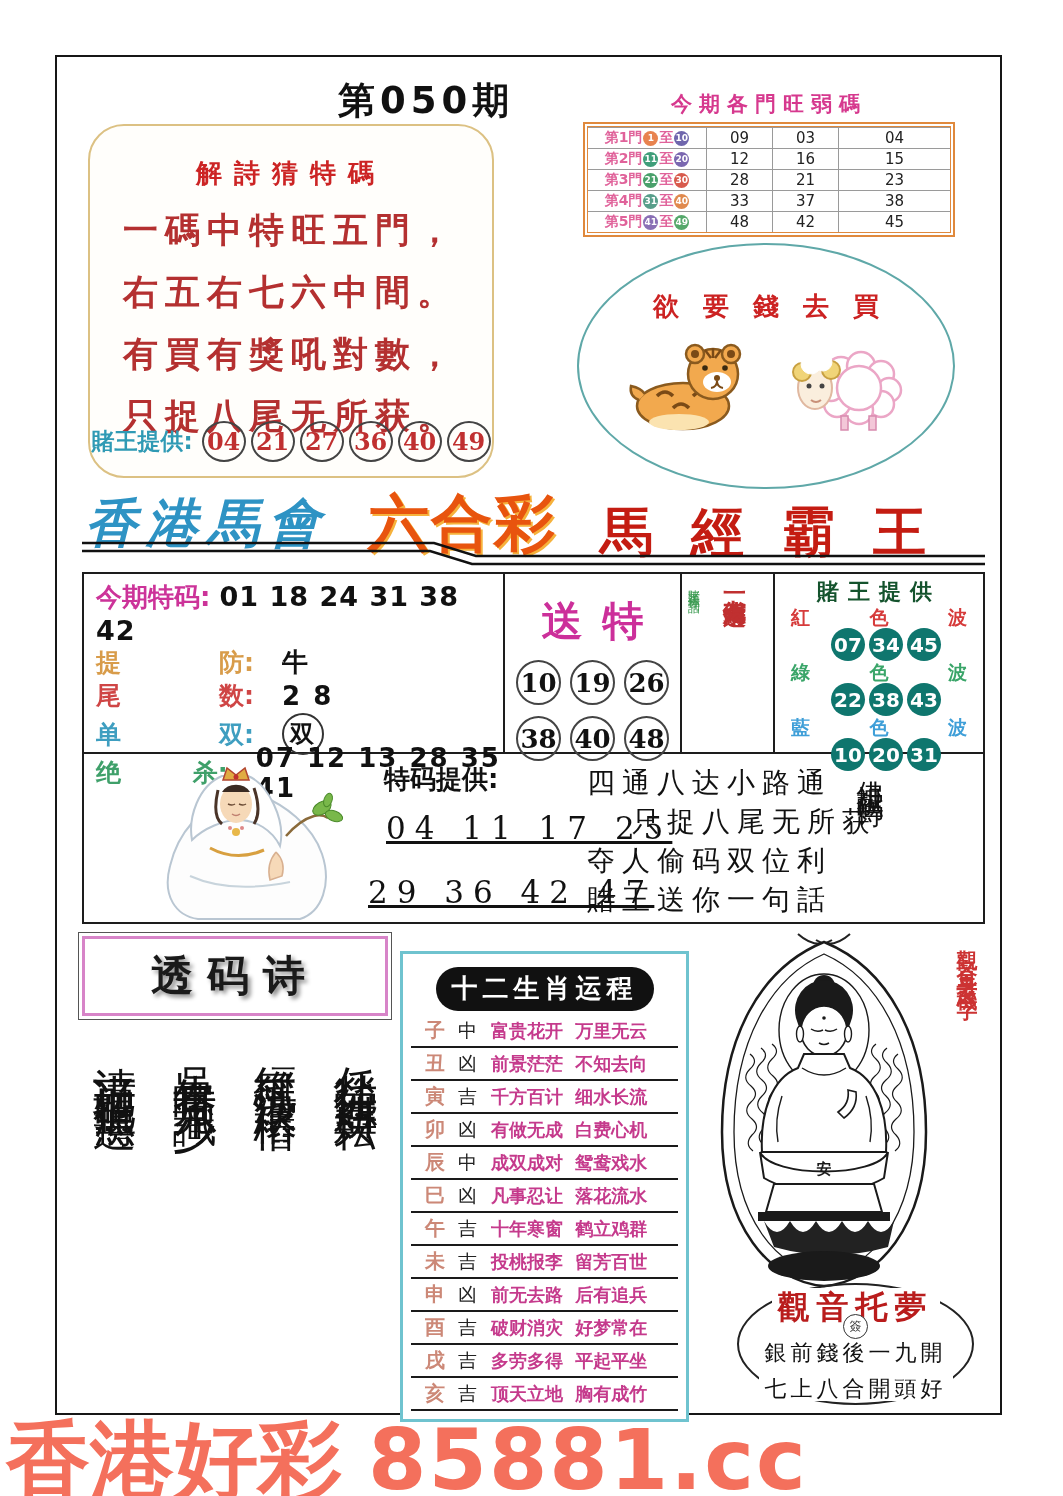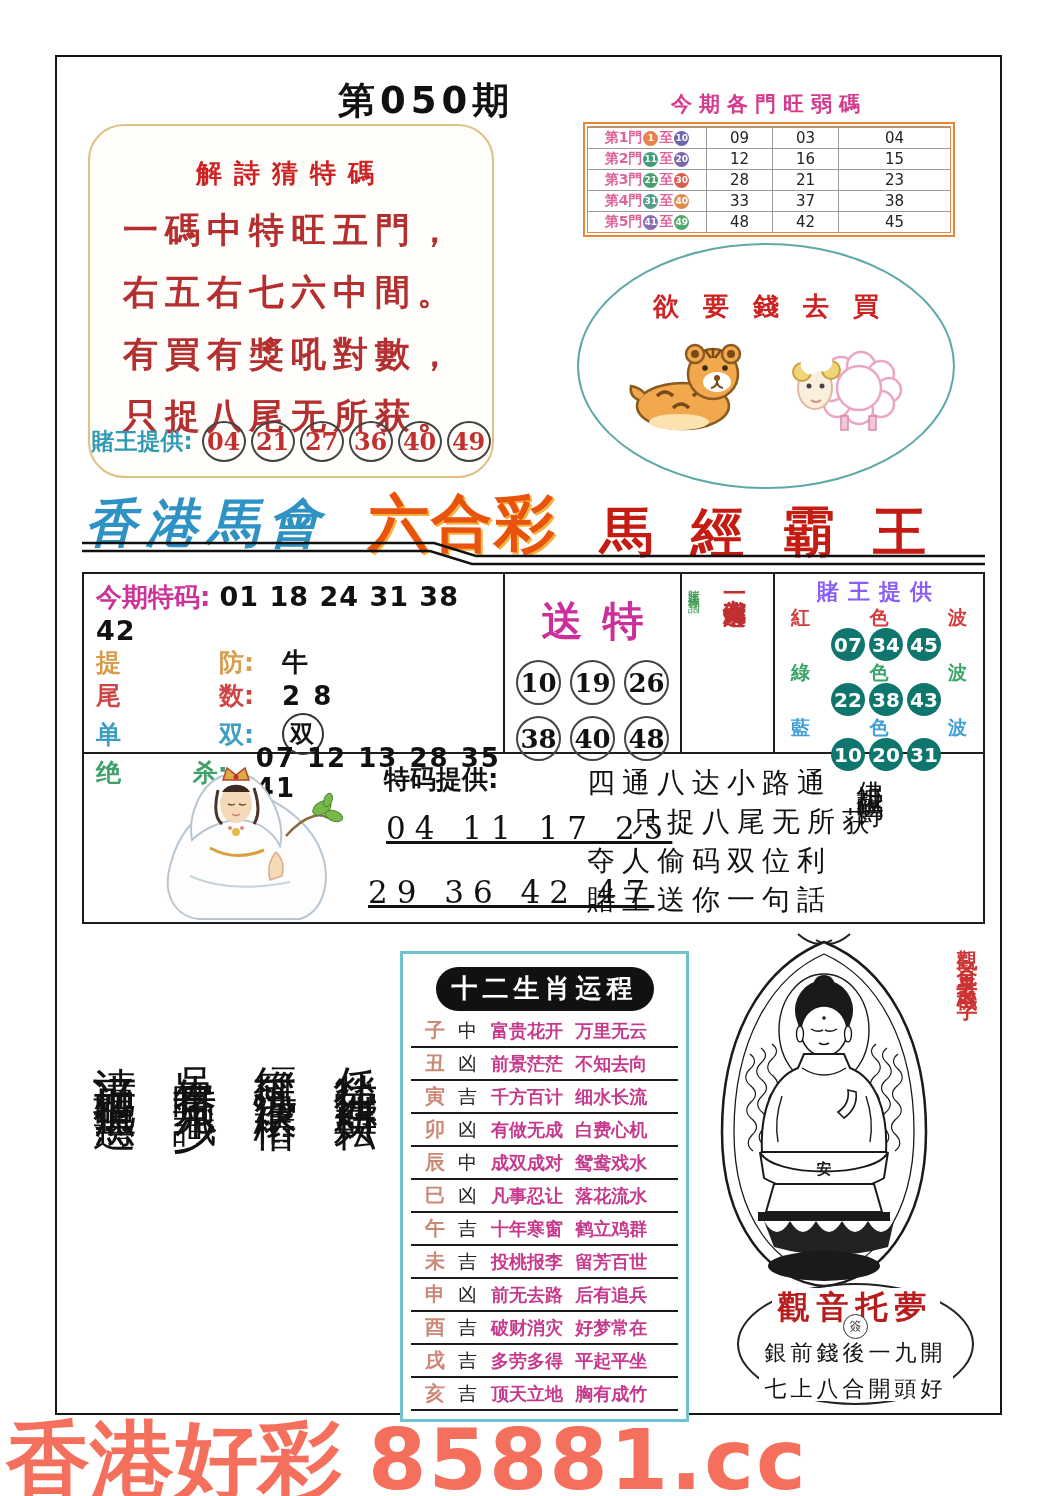--- a/index.html
+++ b/index.html
@@ -63,21 +63,21 @@
   .mtl-line.circ { height:44px; }
   .circle-val { width:42px; height:42px; border:2px solid #333; border-radius:50%; display:flex; align-items:center; justify-content:center; font-size:24px; }
   #mt-songte { width:177px; }
   .songte-title { text-align:center; margin-top:20px; color:#cc2f9a; font-size:41px; font-weight:bold; letter-spacing:20px; text-indent:20px; }
   .songte-row { display:flex; justify-content:center; gap:9px; margin-top:11px; }
   .songte-row .ring-num { width:45px; height:45px; font-size:26px; color:#111; }
   #mt-hint { width:93px; }
   .hint-small { position:absolute; left:3px; top:6px; font-size:12px; color:#3a9a50; letter-spacing:2px; height:170px; }
   .hint-big { position:absolute; left:38px; top:6px; font-size:23px; font-weight:bold; color:#c03030; letter-spacing:1px; height:172px; font-family:"DejaVu Serif","Liberation Serif",serif; }
   #mt-waves { flex:1; padding-top:3px; }
-  .waves-title { text-align:center; color:#8b5cf6; font-size:22px; font-weight:bold; letter-spacing:9px; }
+  .waves-title { text-align:center; color:#14532d; font-size:22px; font-weight:bold; letter-spacing:9px; }
   .wave-label { display:flex; justify-content:space-between; padding:0 16px; font-size:19px; font-weight:bold; line-height:20px; }
   .wave-nums { display:flex; justify-content:center; gap:4px; padding-left:14px; margin:1px 0 1px 0; }
   .ball { width:34px; height:33px; background:#0f766e; border-radius:50%; color:#fff; display:flex; align-items:center; justify-content:center; font-size:20px; font-weight:bold; }
   .mt-row2 { position:relative; height:168px; }
   #offer-label { left:300px; top:8px; font-size:26px; color:#111; font-weight:bold; }
   .offer-nums { font-size:31px; color:#111; letter-spacing:9px; }
   #offer-r1 { left:302px; top:56px; }
   #offer-r2 { left:284px; top:120px; }
   .bp-line { position:absolute; left:503px; font-size:28px; color:#111; letter-spacing:7px; font-family:"DejaVu Serif","Liberation Serif",serif; }
   #bp-title { left:768px; top:5px; font-size:27px; color:#111; letter-spacing:5px; height:160px; font-family:"DejaVu Serif","Liberation Serif",serif; }
@@ -379,20 +379,25 @@
       <div id="offer-r1" class="abs offer-nums serif">04 11 17 25</div>
       <div id="offer-r2" class="abs offer-nums serif">29 36 42 47</div>
       <div class="bp-line" style="top:10px;">四通八达小路通</div>
       <div class="bp-line" style="top:49px;margin-left:45px;">只捉八尾无所获</div>
       <div class="bp-line" style="top:88px;">夺人偷码双位利</div>
       <div class="bp-line" style="top:127px;">賭王送你一句話</div>
       <div id="bp-title" class="abs vtext">佛祖献码诗</div>
     </div>
   </div>
 
+  <div id="toucode-box" class="abs">
+    <div class="tc-inner">
+      <div class="tc-title">透码诗</div>
+    </div>
+  </div>
   <div id="toucode-cols" class="abs">
     <div class="tc-col vtext">清光可把照無邊</div>
     <div class="tc-col vtext">吳牛喘月見識少</div>
     <div class="tc-col vtext">經風涉浪一樁樁</div>
     <div class="tc-col vtext">任勞任怨耕與耘</div>
   </div>
 
   <div id="zodiac" class="abs">
     <div class="zd-pill">十二生肖运程</div>
     <div class="zd-rows">

